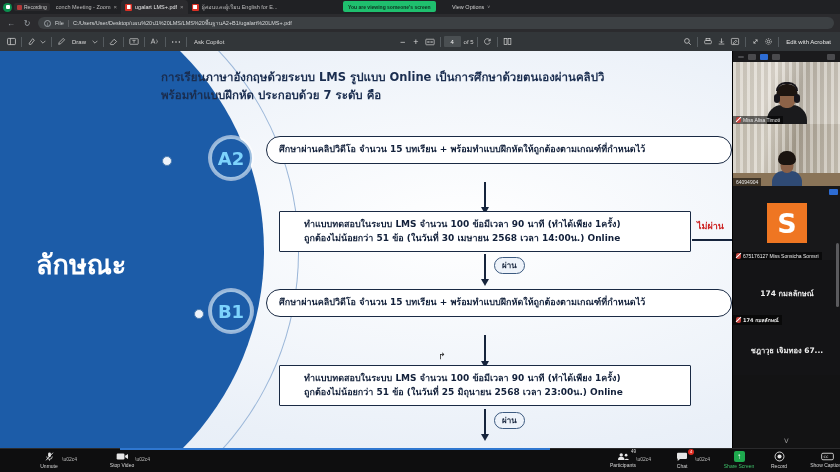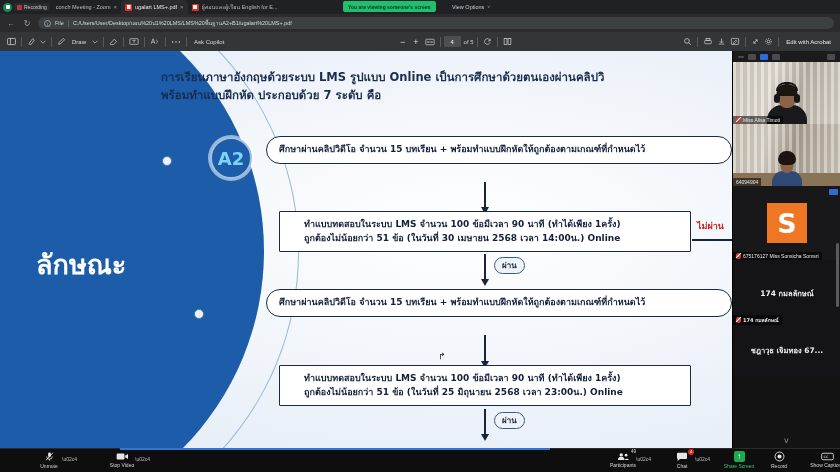--- a/index.html
+++ b/index.html
@@ -534,20 +534,23 @@
         <div>ทำแบบทดสอบในระบบ LMS จำนวน 100 ข้อมีเวลา 90 นาที (ทำได้เพียง 1ครั้ง)</div>
         <div>ถูกต้องไม่น้อยกว่า 51 ข้อ (ในวันที่ 30 เมษายน 2568 เวลา 14:00น.) Online</div>
       </div>
 
       <div class="faillabel" style="left:683px; top:168px;">ไม่ผ่าน</div>
       <div class="hline" style="left:678px; top:188px; width:48px;"></div>
 
       <div class="arrow" style="left:470px; top:203px; height:26px;"></div>
       <div class="pill" style="left:480px; top:206px;">ผ่าน</div>
 
+      <div class="levelbadge" style="left:196px; top:239px;">
+        <span>B1</span>
+      </div>
       <div class="roundbox" style="left:252px; top:238px; width:466px;">
         <div>ศึกษาผ่านคลิปวิดีโอ จำนวน 15 บทเรียน + พร้อมทำแบบฝึกหัดให้ถูกต้องตามเกณฑ์ที่กำหนดไว้</div>
       </div>
 
       <div class="arrow" style="left:470px; top:284px; height:27px;"></div>
 
       <div class="sqbox" style="left:265px; top:314px; width:412px;">
         <div>ทำแบบทดสอบในระบบ LMS จำนวน 100 ข้อมีเวลา 90 นาที (ทำได้เพียง 1ครั้ง)</div>
         <div>ถูกต้องไม่น้อยกว่า 51 ข้อ (ในวันที่ 25 มิถุนายน 2568 เวลา 23:00น.) Online</div>
       </div>

